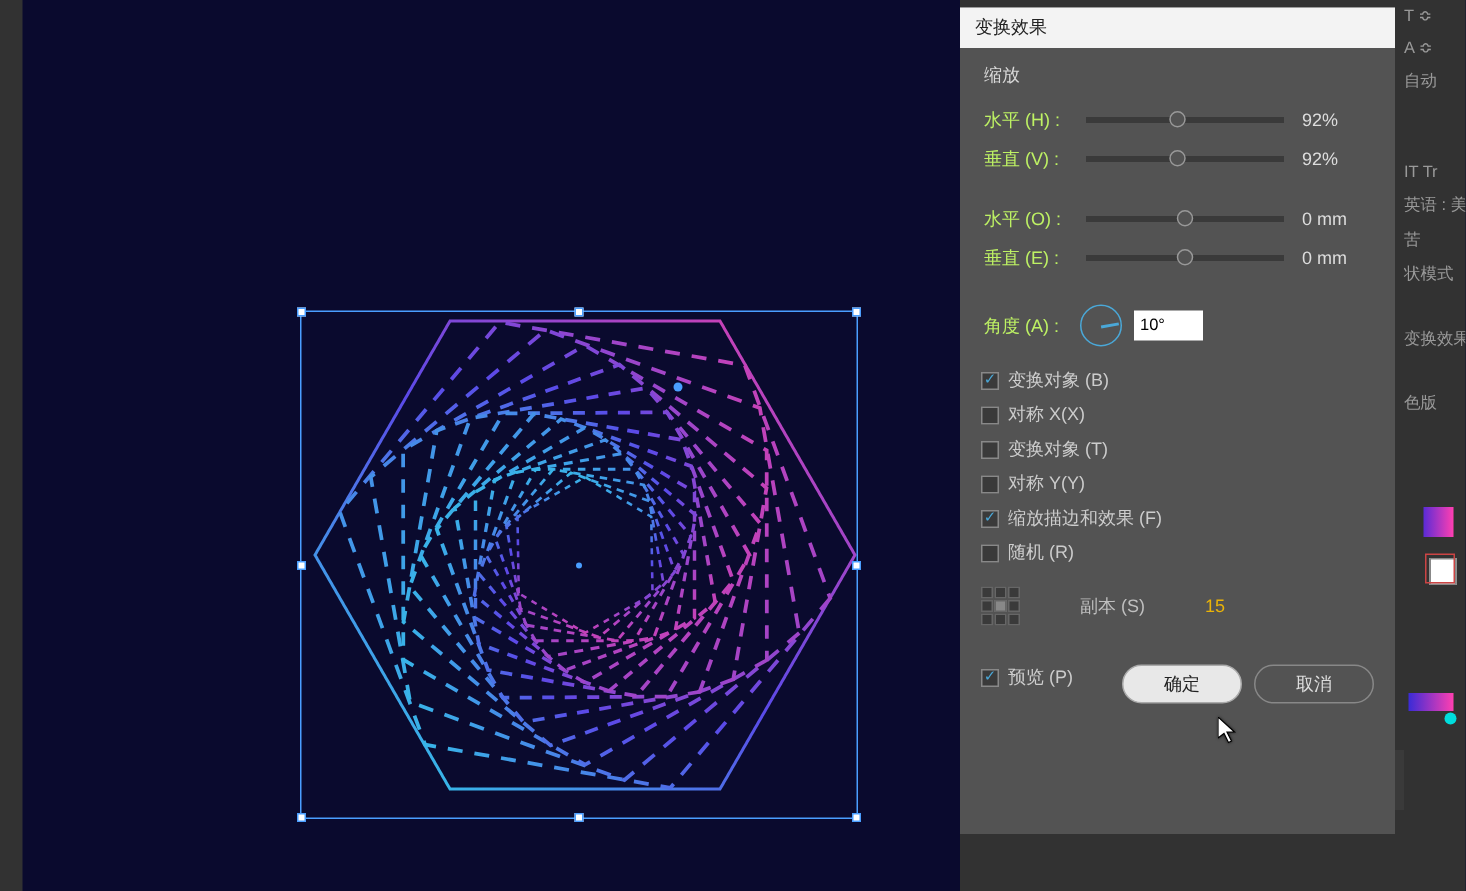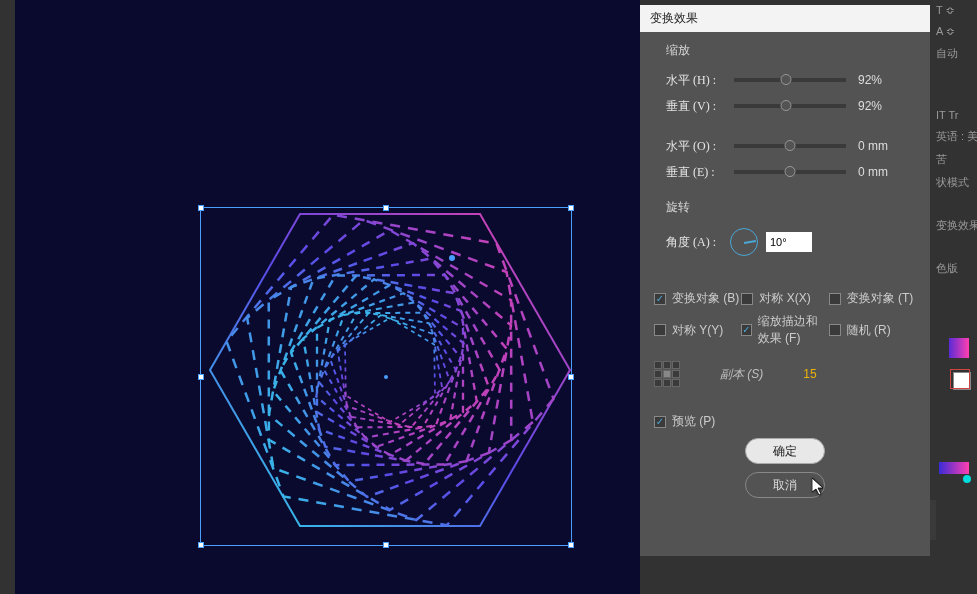--- a/index.html
+++ b/index.html
@@ -45,24 +45,24 @@
     color: #ccc;
     font-size: 12px;
     z-index: 10;
   }
   .dialog-title {
     background: #f3f3f3;
     color: #222;
     padding: 5px 10px;
     font-size: 12px;
   }
-  .section { padding: 10px 26px 4px; }
+  .section { padding: 10px 16px 4px; }
   .section-title { color: #d8d8d8; margin-bottom: 8px; }
   .row { display: flex; align-items: center; height: 26px; gap: 6px; }
-  .row-label { width: 56px; color: #e5e5e5; font-family: Liberation Serif, serif; }
+  .row-label { width: 56px; color: #bef264; }
   .slider {
     flex: 1; height: 4px; background: #3a3a3a; position: relative; margin: 0 6px;
   }
   .slider-thumb {
     position: absolute; top: -4px; width: 11px; height: 11px;
     border: 1px solid #999; border-radius: 50%; background: #535353;
     transform: translateX(-50%);
   }
   .val-text { width: 46px; color: #ddd; }
 
@@ -71,33 +71,33 @@
     width: 28px; height: 28px; border: 1.5px solid #4aa8d8; border-radius: 50%;
     position: relative;
   }
   .angle-line { position: absolute; left: 50%; top: 50%; width: 12px; height: 1.5px; background: #4aa8d8; transform-origin: left center; transform: rotate(-10deg); }
   .angle-input {
     width: 46px; height: 20px; background: #fff; color: #000;
     border: none; font-size: 11px; padding: 2px 4px;
   }
 
   .options { padding: 6px 14px; }
-  .opt-grid { display: grid; grid-template-columns: 1fr 1fr 1fr; row-gap: 6px; margin-top: 20px; }
+  .opt-grid { display: grid; grid-template-columns: 1fr; row-gap: 6px; }
   .chk-row { display: flex; align-items: center; gap: 6px; }
   .chk { width: 12px; height: 12px; border: 1px solid #888; background: #3a3a3a; display: inline-flex; align-items: center; justify-content: center; }
   .chk.checked::after { content: "✓"; color: #4aa8d8; font-size: 10px; line-height: 1; }
 
   .anchor-row { display: flex; align-items: center; gap: 40px; padding: 8px 14px; }
   .anchor-grid { width: 26px; height: 26px; display: grid; grid-template-columns: repeat(3,1fr); grid-template-rows: repeat(3,1fr); gap: 1px; }
   .anchor-cell { background: #3a3a3a; border: 1px solid #666; }
   .anchor-cell.sel { background: #888; }
-  .copies-label { color: #bfbfbf; font-style: italic; }
+  .copies-label { color: #bfbfbf; }
   .copies-val { color: #eab308; width: 40px; }
 
-  .dialog-footer { display: flex; align-items: center; gap: 8px; padding: 18px 14px; flex-direction: column; }
+  .dialog-footer { display: flex; align-items: flex-start; gap: 8px; padding: 18px 14px; }
   .preview-chk { display: flex; align-items: center; gap: 6px; margin-right: auto; }
   .btn {
     width: 80px; height: 26px; border: 1px solid #888; border-radius: 13px;
     background: #535353; color: #ddd; display: inline-flex; align-items: center; justify-content: center;
     font-size: 12px; cursor: pointer;
   }
   .btn.primary { background: #e8e8e8; color: #222; border-color: #aaa; position: relative; }
 
   .cursor { position: absolute; left: 812px; top: 478px; z-index: 20; pointer-events: none; }
   .cursor svg { filter: drop-shadow(0 0 1px rgba(0,0,0,0.7)); }
@@ -201,21 +201,20 @@
     <div class="row">
       <span class="row-label">垂直 (E) :</span>
       <div class="slider">
           <div class="slider-thumb" style="left:50%"></div>
         </div>
       <span class="val-text">0 mm</span>
     </div>
   </div>
 
   <div class="section">
-    <div class="section-title">旋转</div>
     <div class="angle-row">
       <span class="row-label">角度 (A) :</span>
       <div class="angle-circle">
           <div class="angle-line"></div>
         </div>
       <input class="angle-input" value="10°" style="">
     </div>
   </div>
 
   <div class="options">

